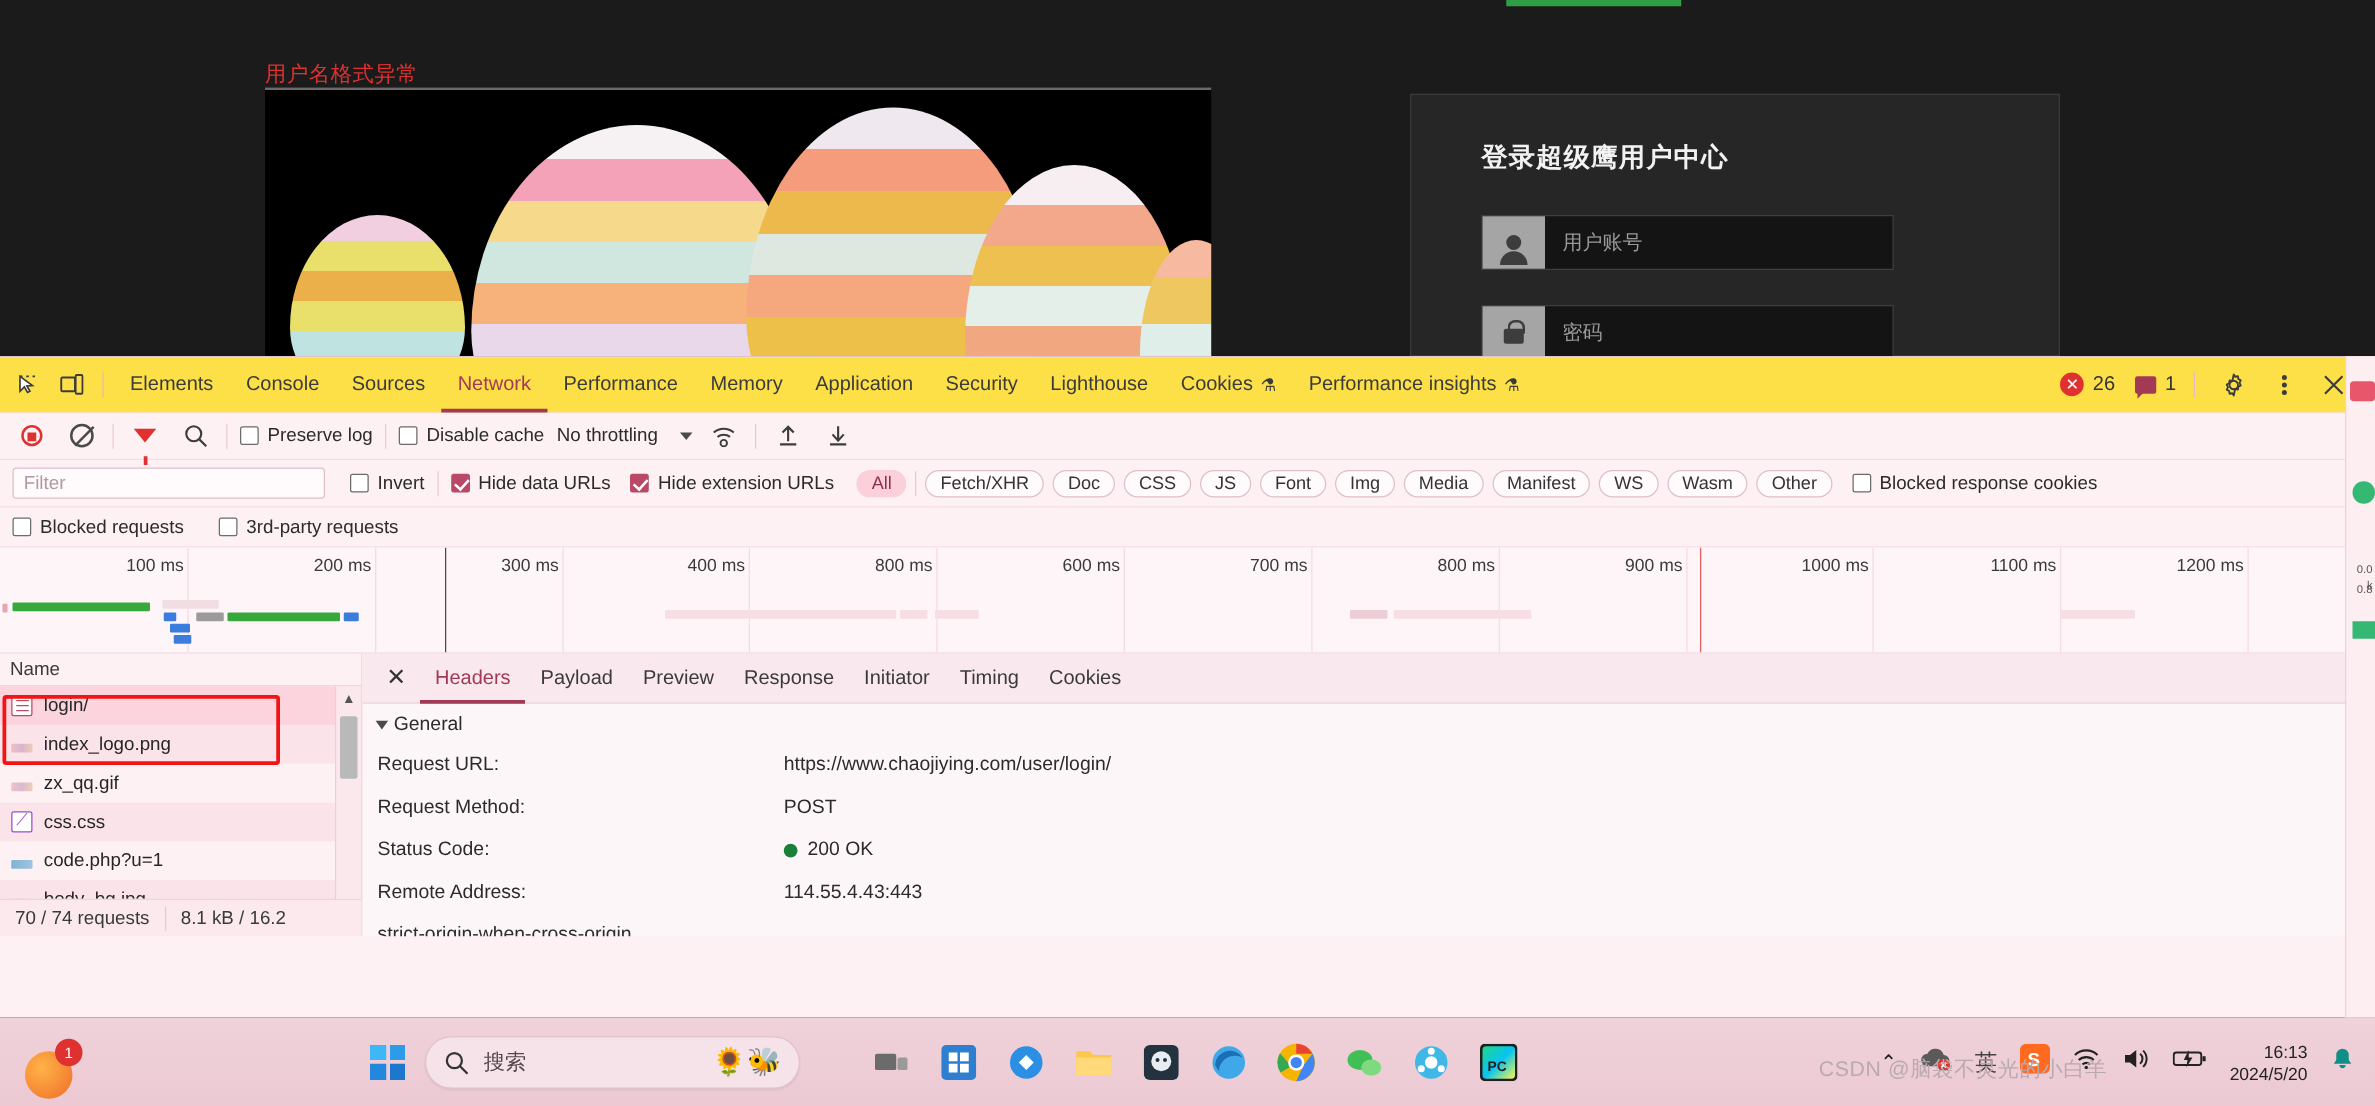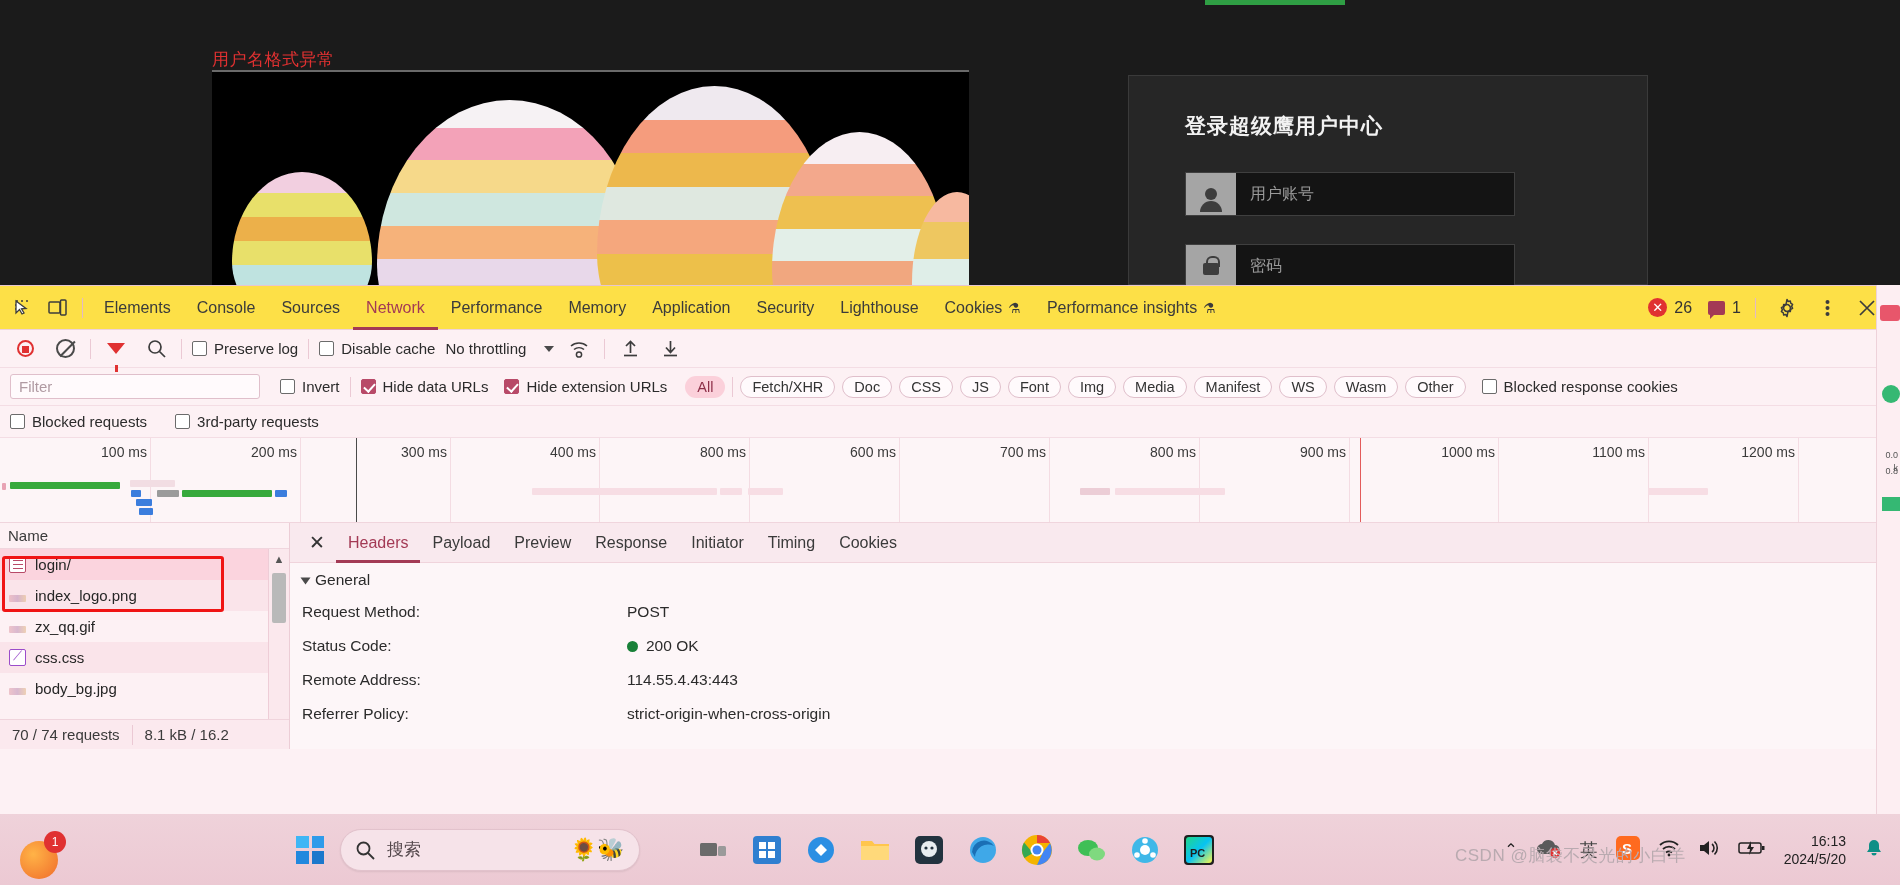--- a/index.html
+++ b/index.html
@@ -560,20 +560,24 @@
           </div>
           <div class="req-row">
             <span class="ricon img"></span>
             <span>zx_qq.gif</span>
           </div>
           <div class="req-row">
             <span class="ricon css"></span>
             <span>css.css</span>
           </div>
           <div class="req-row">
+            <span class="ricon script"></span>
+            <span>code.php?u=1</span>
+          </div>
+          <div class="req-row">
             <span class="ricon img"></span>
             <span>body_bg.jpg</span>
           </div>
         </div>
       <div class="sel-outline"></div>
       <div class="scrollbar">
         <div class="sb-arrow">▲</div>
         <div class="sb-thumb"></div>
         <div class="sb-arrow bot">▼</div>
       </div>
@@ -595,40 +599,45 @@
             <div class="dtab">Initiator</div>
             <div class="dtab">Timing</div>
             <div class="dtab">Cookies</div>
           </div>
       </div>
       <div class="gen-head">
         <span class="gen-tri"></span><span>General</span>
       </div>
       <div id="gen-rows">
           <div class="gen-row">
+            <div class="gen-k">Request URL:</div>
+            <div class="gen-v">
+              <span>https://www.chaojiying.com/user/login/</span>
+            </div>
+          </div>
+          <div class="gen-row">
             <div class="gen-k">Request Method:</div>
             <div class="gen-v">
               <span>POST</span>
             </div>
           </div>
           <div class="gen-row">
             <div class="gen-k">Status Code:</div>
             <div class="gen-v">
               <span class="ok-dot"></span>
               <span>200 OK</span>
             </div>
           </div>
           <div class="gen-row">
             <div class="gen-k">Remote Address:</div>
             <div class="gen-v">
               <span>114.55.4.43:443</span>
             </div>
           </div>
           <div class="gen-row">
-            <div class="gen-k">Referrer Policy:</div>
             <div class="gen-v">
               <span>strict-origin-when-cross-origin</span>
             </div>
           </div>
         </div>
     </div>
   </div>
 
 </div>
 

